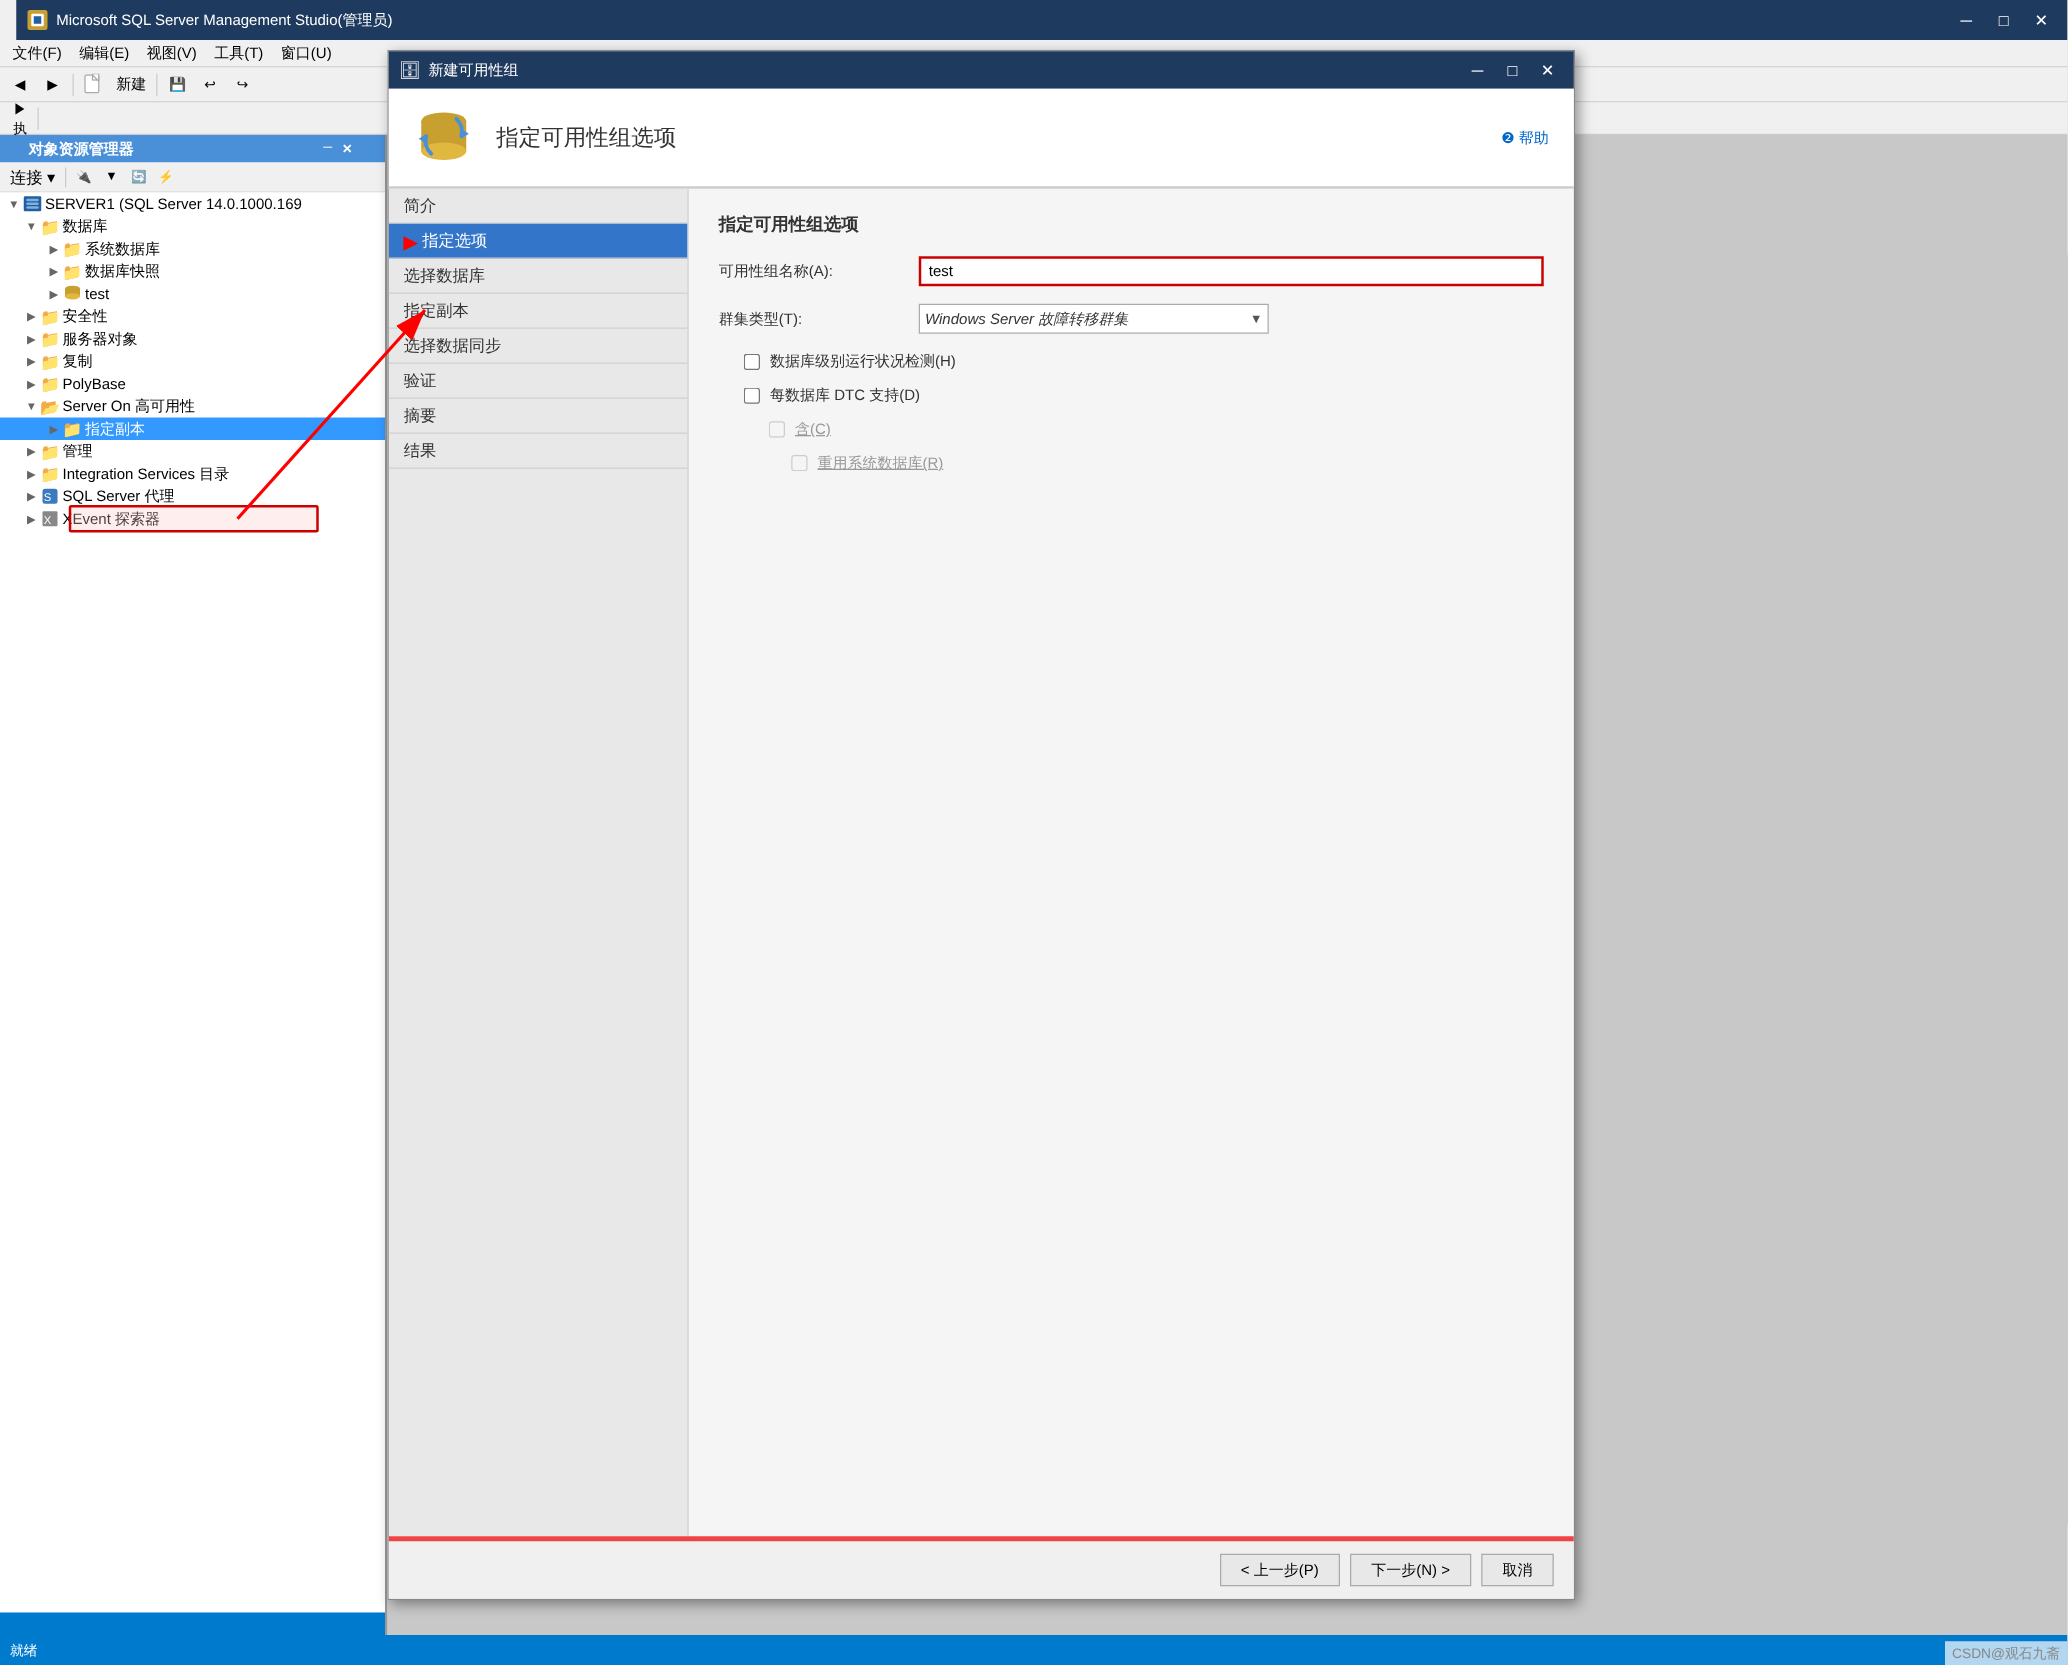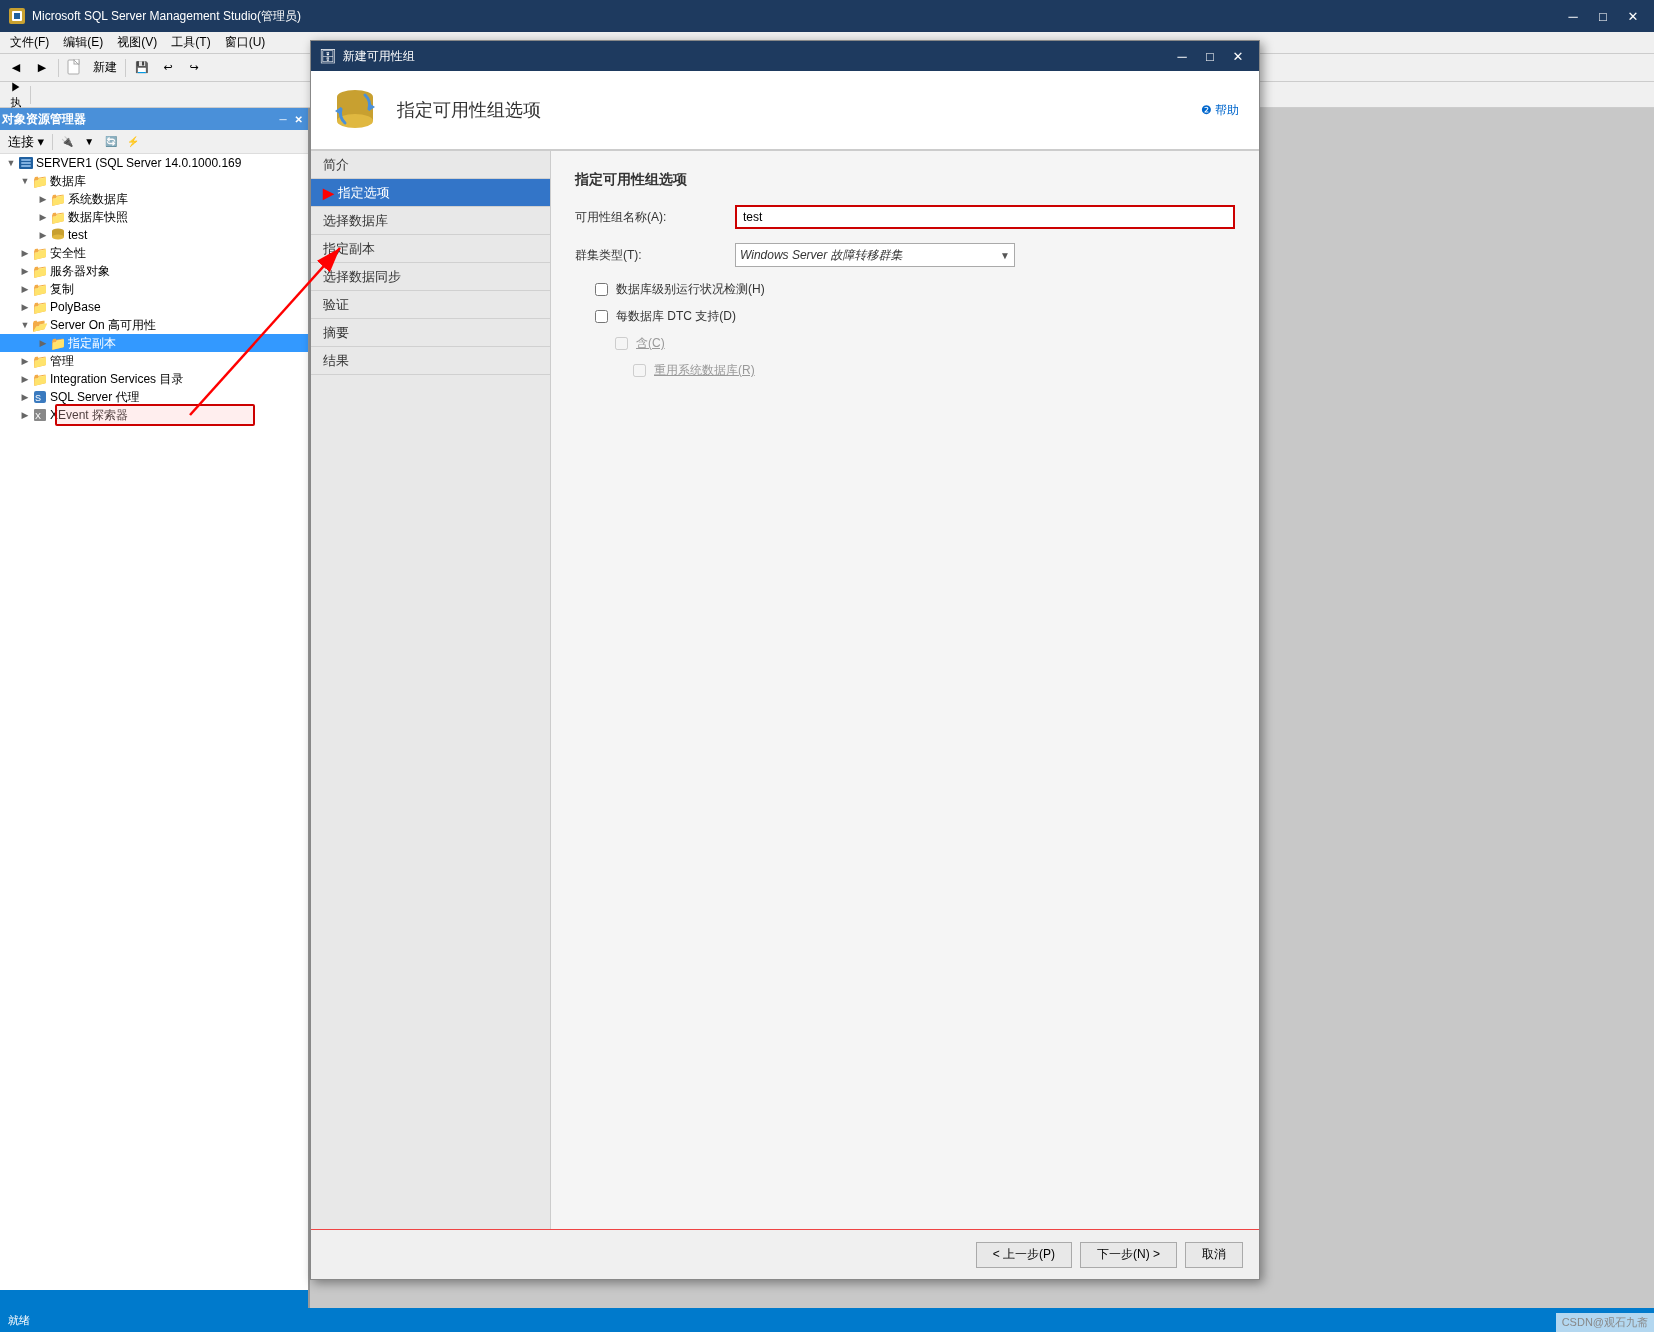--- a/index.html
+++ b/index.html
@@ -23,20 +23,21 @@
 
     
     .title-bar {
       height: 32px;
       background: #1e3a5f;
       display: flex;
       align-items: center;
       padding: 0 8px;
       color: white;
       font-size: 12px;
+      margin-left: 13px;
     }
     .title-bar-icon {
       width: 18px;
       height: 18px;
       margin-right: 6px;
       display: flex; align-items: center; justify-content: center;
     }
     .title-bar-title { flex: 1; }
     .title-bar-controls { display: flex; gap: 4px; }
     .title-bar-btn {
@@ -111,21 +112,21 @@
       display: flex;
       flex-direction: column;
       overflow: hidden;
     }
 
     .oe-header {
       height: 22px;
       background: #4a90d9;
       display: flex;
       align-items: center;
-      padding: 0 2px;
+      padding: 0 23px;
       color: white;
       font-size: 12px;
       font-weight: bold;
     }
     .oe-header-title { flex: 1; }
     .oe-header-pins { display: flex; gap: 2px; }
     .oe-header-pin {
       color: white;
       font-size: 10px;
       cursor: pointer;
@@ -367,21 +368,21 @@
     }
     .checkbox-label.disabled {
       color: #999;
       text-decoration: underline;
     }
 
     
     .dialog-footer {
       height: 50px;
       background: #f0f0f0;
-      border-top: 1px solid #ef4444;
+      border-top: 4px solid #ef4444;
       display: flex;
       align-items: center;
       justify-content: flex-end;
       padding: 0 16px;
       gap: 8px;
     }
     .footer-btn {
       height: 26px;
       padding: 0 16px;
       border: 1px solid #aaa;

